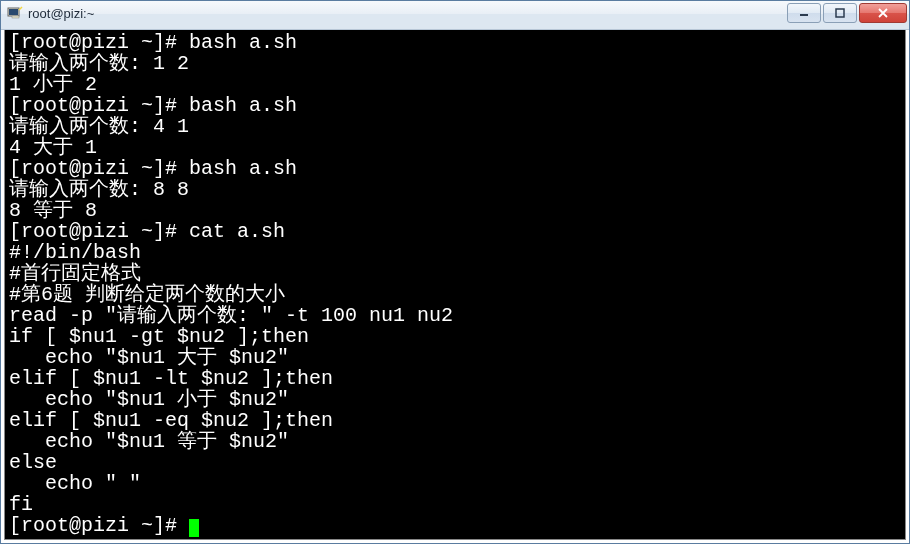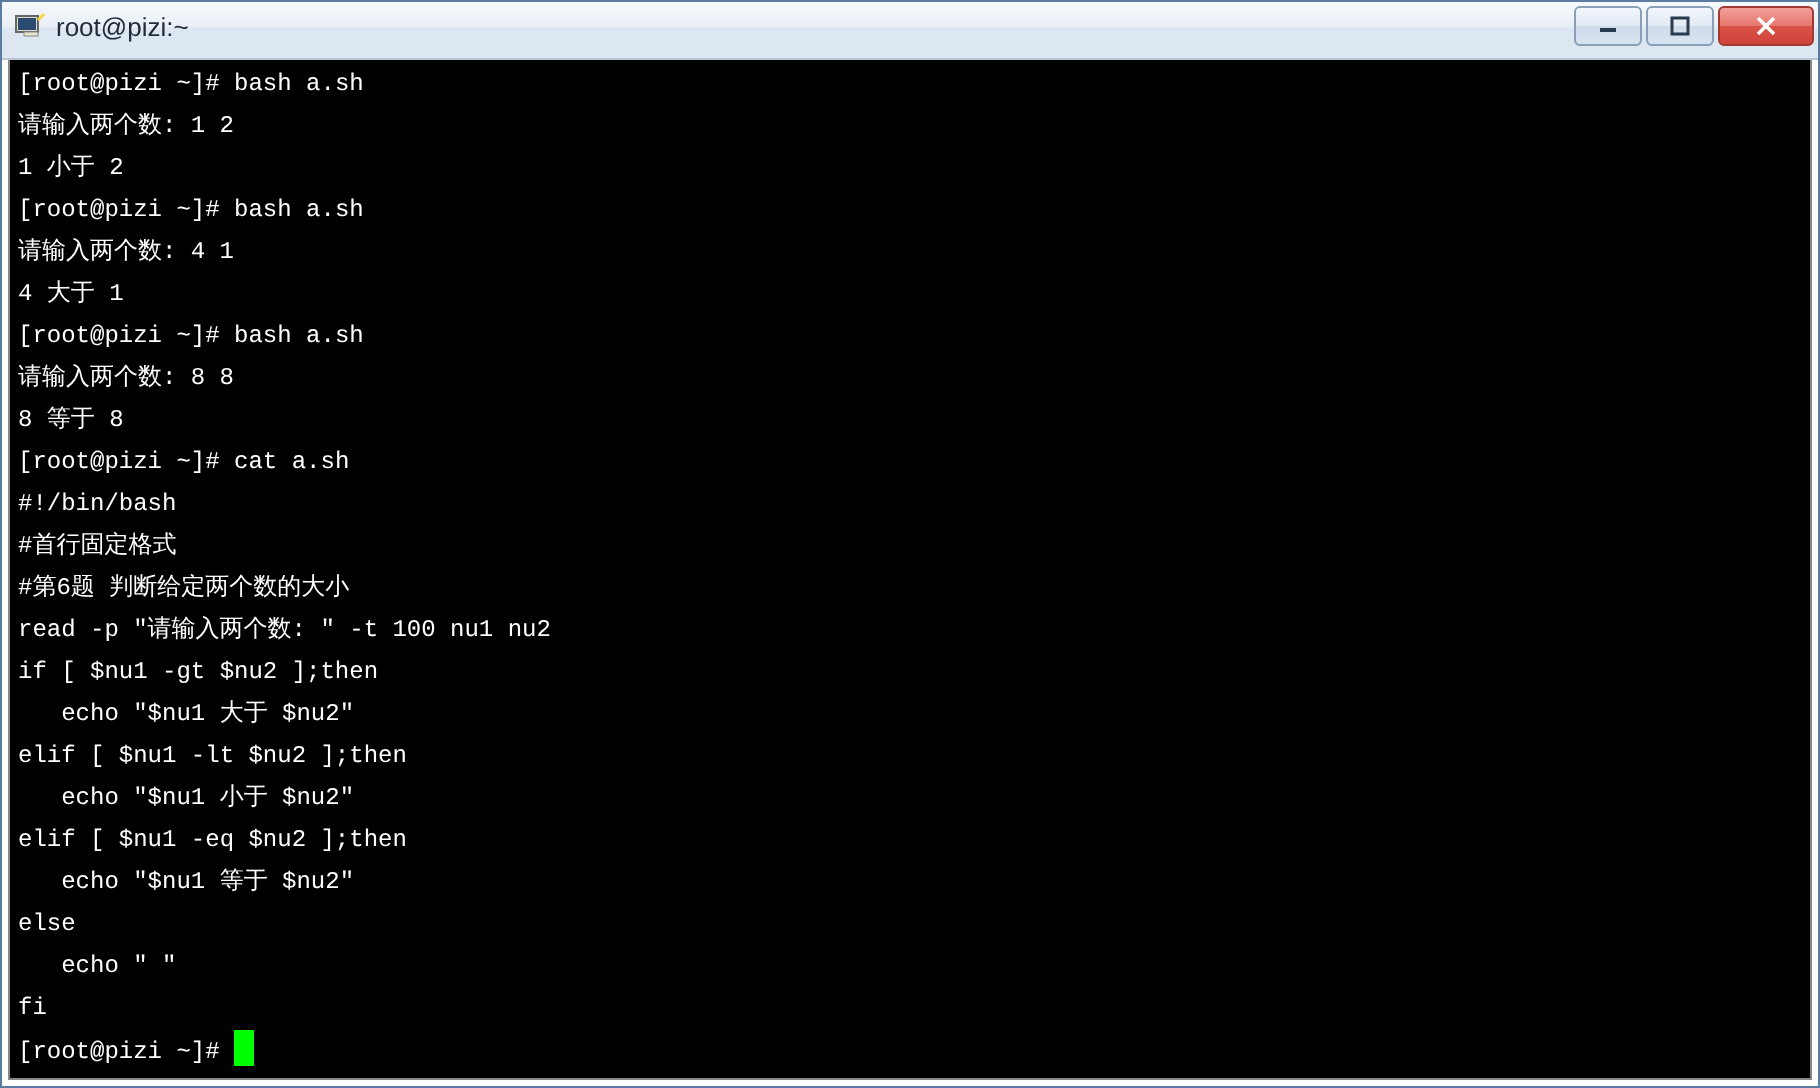--- a/index.html
+++ b/index.html
@@ -66,21 +66,21 @@
       border-color: #a03a33;
     }
     .win-btn svg {
       display: block;
     }
     .terminal {
       flex: 1;
       background: #000;
       color: #fff;
       font-family: "NSimSun", "SimSun", "Consolas", "Courier New", monospace;
-      font-size: 12px;
+      font-size: 20px;
       line-height: 21px;
       padding: 2px 4px;
       white-space: pre;
       overflow: hidden;
       border: 1px solid #888;
       border-top: none;
       margin: 0 3px 3px 3px;
     }
     .cursor {
       display: inline-block;

